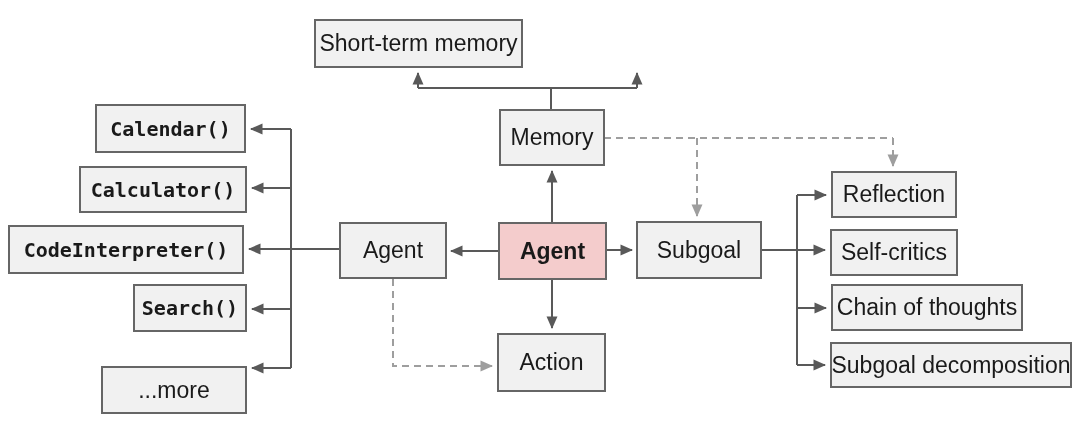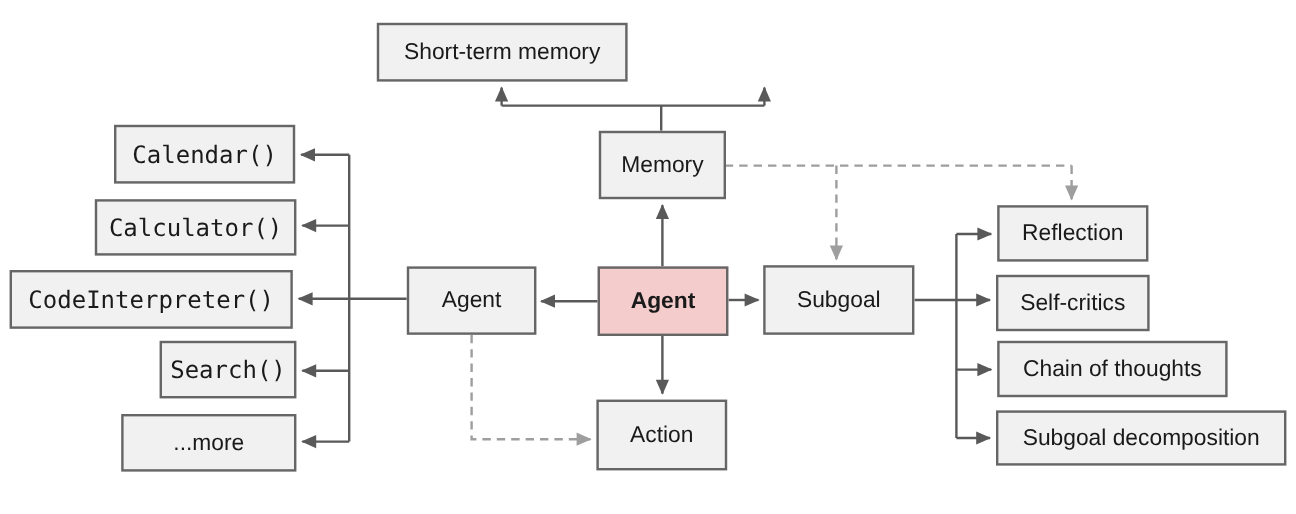--- a/index.html
+++ b/index.html
@@ -13,26 +13,26 @@
   .edges{position:absolute;left:0;top:0;width:1080px;height:428px;}
   .edge{stroke:var(--solid-line,#595959);stroke-width:2;fill:none;}
   .edge.dashed{stroke:var(--dashed-line,#9e9e9e);stroke-dasharray:7 5;}
   .mk-dark{fill:var(--solid-line,#595959);}
   .mk-gray{fill:var(--dashed-line,#9e9e9e);}
   .node{
     position:absolute;box-sizing:border-box;
     background:var(--box-fill,#f1f1f1);
     border:2px solid var(--box-border,#666666);
     display:flex;align-items:center;justify-content:center;
-    font-size:19px;color:var(--text,#1a1a1a);
+    font-size:23px;color:var(--text,#1a1a1a);
     white-space:nowrap;line-height:1;
   }
   .node.mono{
     font-family:"DejaVu Sans Mono",monospace;
-    font-weight:normal;font-size:20px;
+    font-weight:bold;font-size:20px;
   }
   .node.agent{
     background:var(--agent-fill,#f4cccc);
     font-weight:bold;
   }
 </style>
 </head>
 <body>
 
 <div class="canvas">
@@ -80,20 +80,20 @@
 
   <div class="node" style="left:339px;top:222px;width:108px;height:57px;">Agent</div>
   <div class="node agent" style="left:498px;top:222px;width:109px;height:58px;">Agent</div>
   <div class="node" style="left:636px;top:221px;width:126px;height:58px;">Subgoal</div>
   <div class="node" style="left:497px;top:333px;width:109px;height:59px;">Action</div>
 
   <div class="node mono" style="left:95px;top:104px;width:151px;height:49px;">Calendar()</div>
   <div class="node mono" style="left:79px;top:166px;width:168px;height:47px;">Calculator()</div>
   <div class="node mono" style="left:8px;top:225px;width:236px;height:49px;">CodeInterpreter()</div>
   <div class="node mono" style="left:133px;top:284px;width:114px;height:48px;">Search()</div>
-  <div class="node" style="left:101px;top:345px;width:146px;height:48px;">...more</div>
+  <div class="node" style="left:101px;top:366px;width:146px;height:48px;">...more</div>
 
   <div class="node" style="left:831px;top:171px;width:126px;height:47px;">Reflection</div>
   <div class="node" style="left:830px;top:229px;width:128px;height:47px;">Self-critics</div>
   <div class="node" style="left:831px;top:284px;width:192px;height:47px;">Chain of thoughts</div>
   <div class="node" style="left:830px;top:342px;width:242px;height:46px;">Subgoal decomposition</div>
 
 </div>
 
 </body></html>

